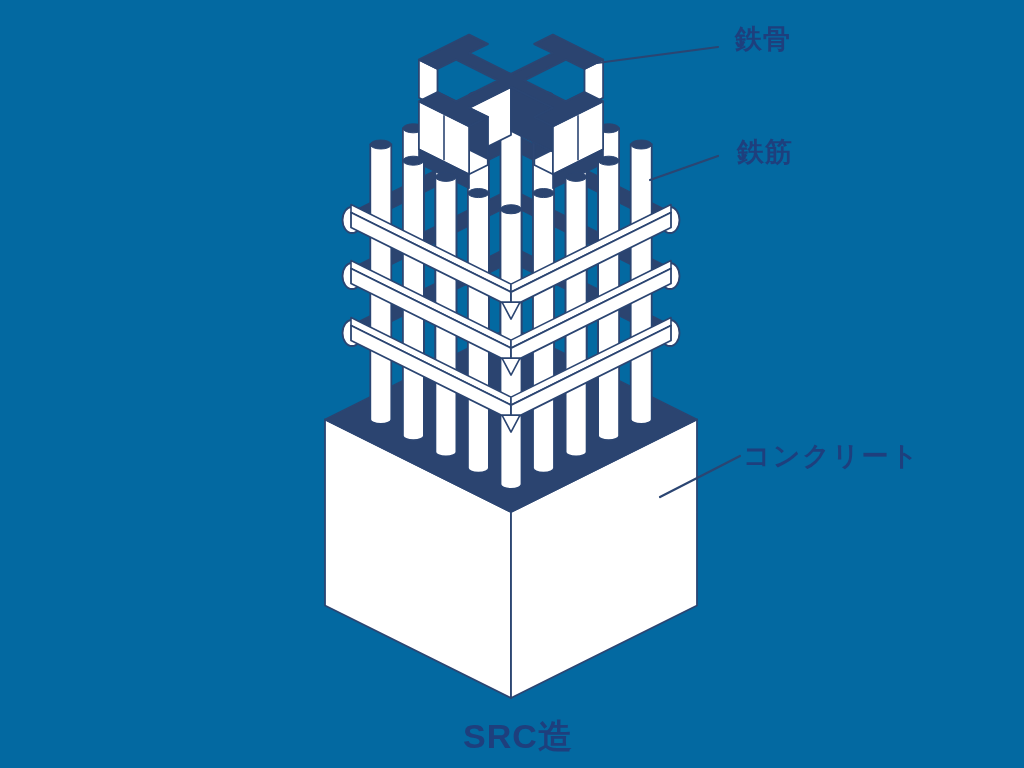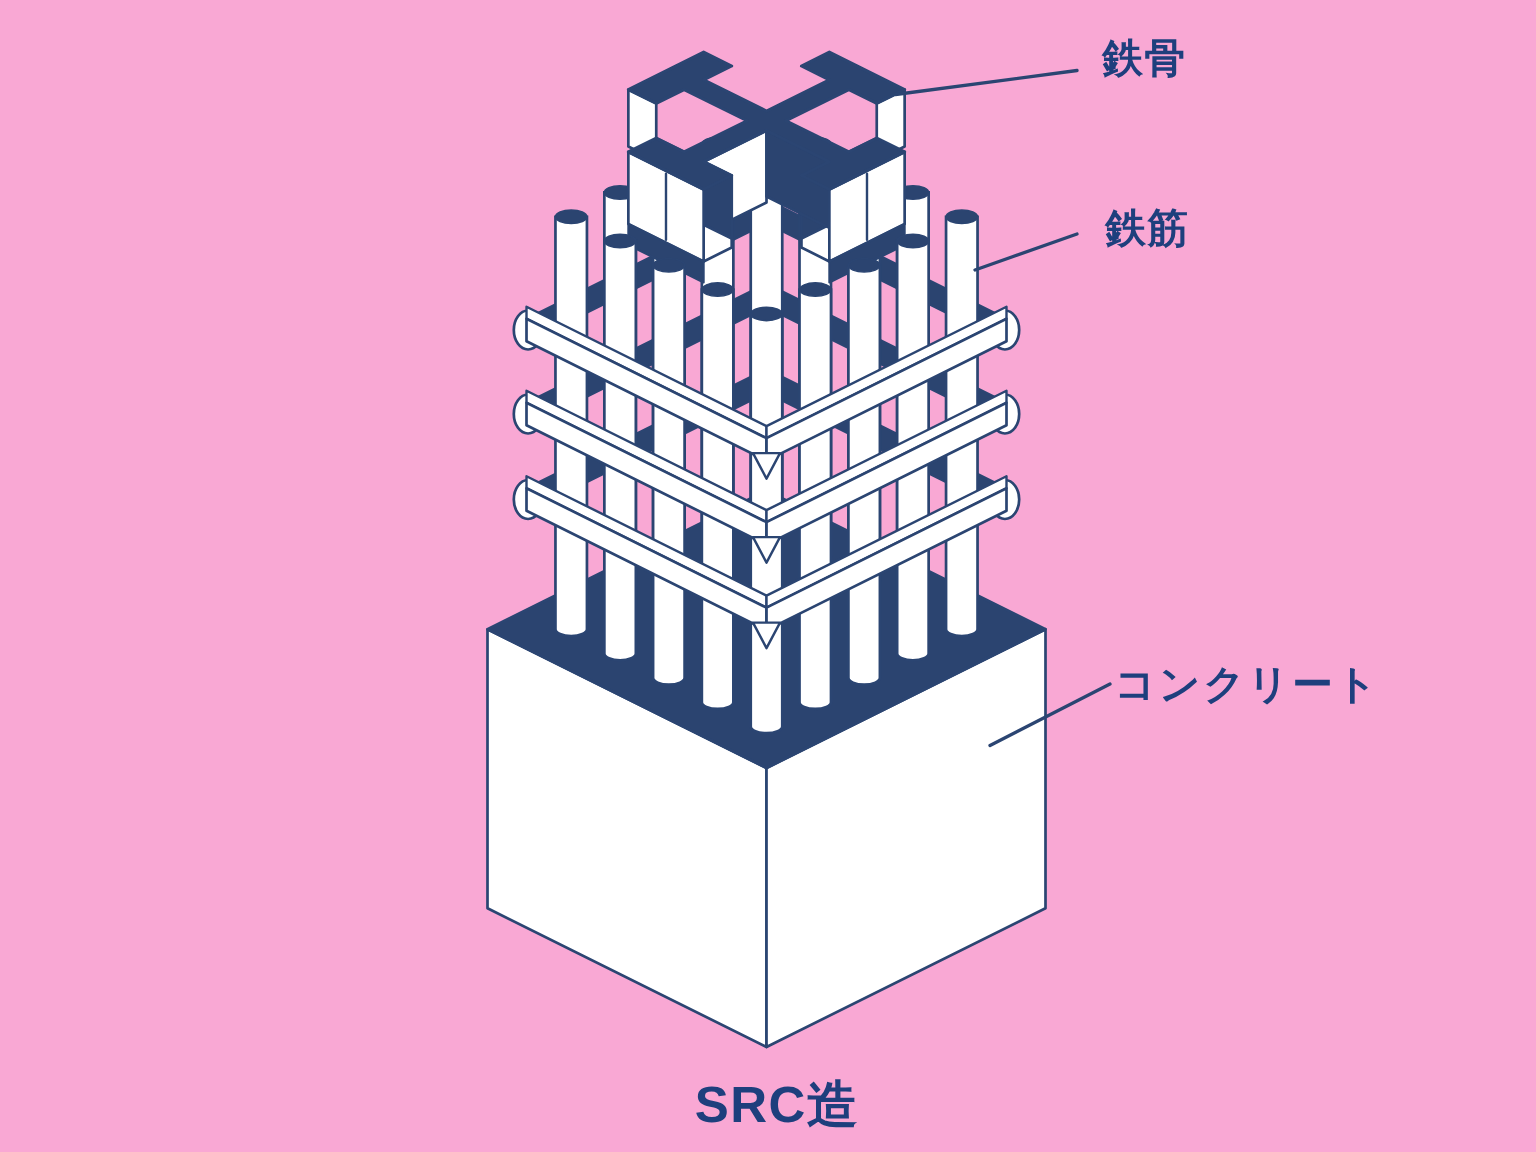--- a/index.html
+++ b/index.html
@@ -1,16 +1,16 @@
 <!DOCTYPE html>
 <html style="--text-navy: #1e3f7d;"><head>
 <meta charset="utf-8">
 <style>
   html,body{margin:0;padding:0;background:#ffffff;}
-  .stage{position:relative;width:1024px;height:768px;background:#f9a8d4;overflow:hidden;
+  .stage{position:relative;width:1024px;height:768px;background:#0369a1;overflow:hidden;
          font-family:"Liberation Sans",sans-serif;}
   svg{display:block;}
   .lbl{font-family:"Liberation Sans",sans-serif;font-size:27px;font-weight:600;
        fill:var(--text-navy,#1e3f7d);letter-spacing:1px;}
   .lbl-wide{letter-spacing:2px;}
   .ttl{font-family:"Liberation Sans",sans-serif;font-size:34px;font-weight:600;
        fill:var(--text-navy,#1e3f7d);letter-spacing:1px;text-anchor:middle;}
 </style>
 </head>
 <body>

